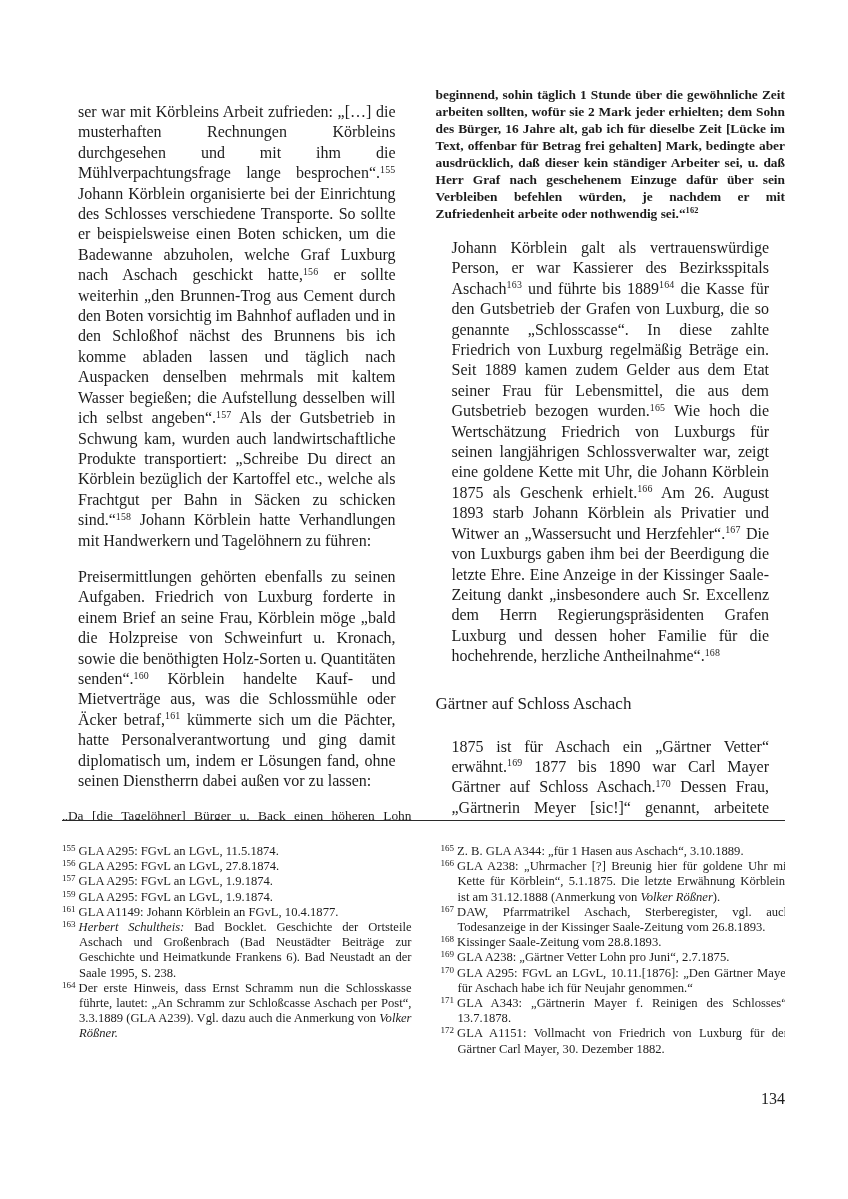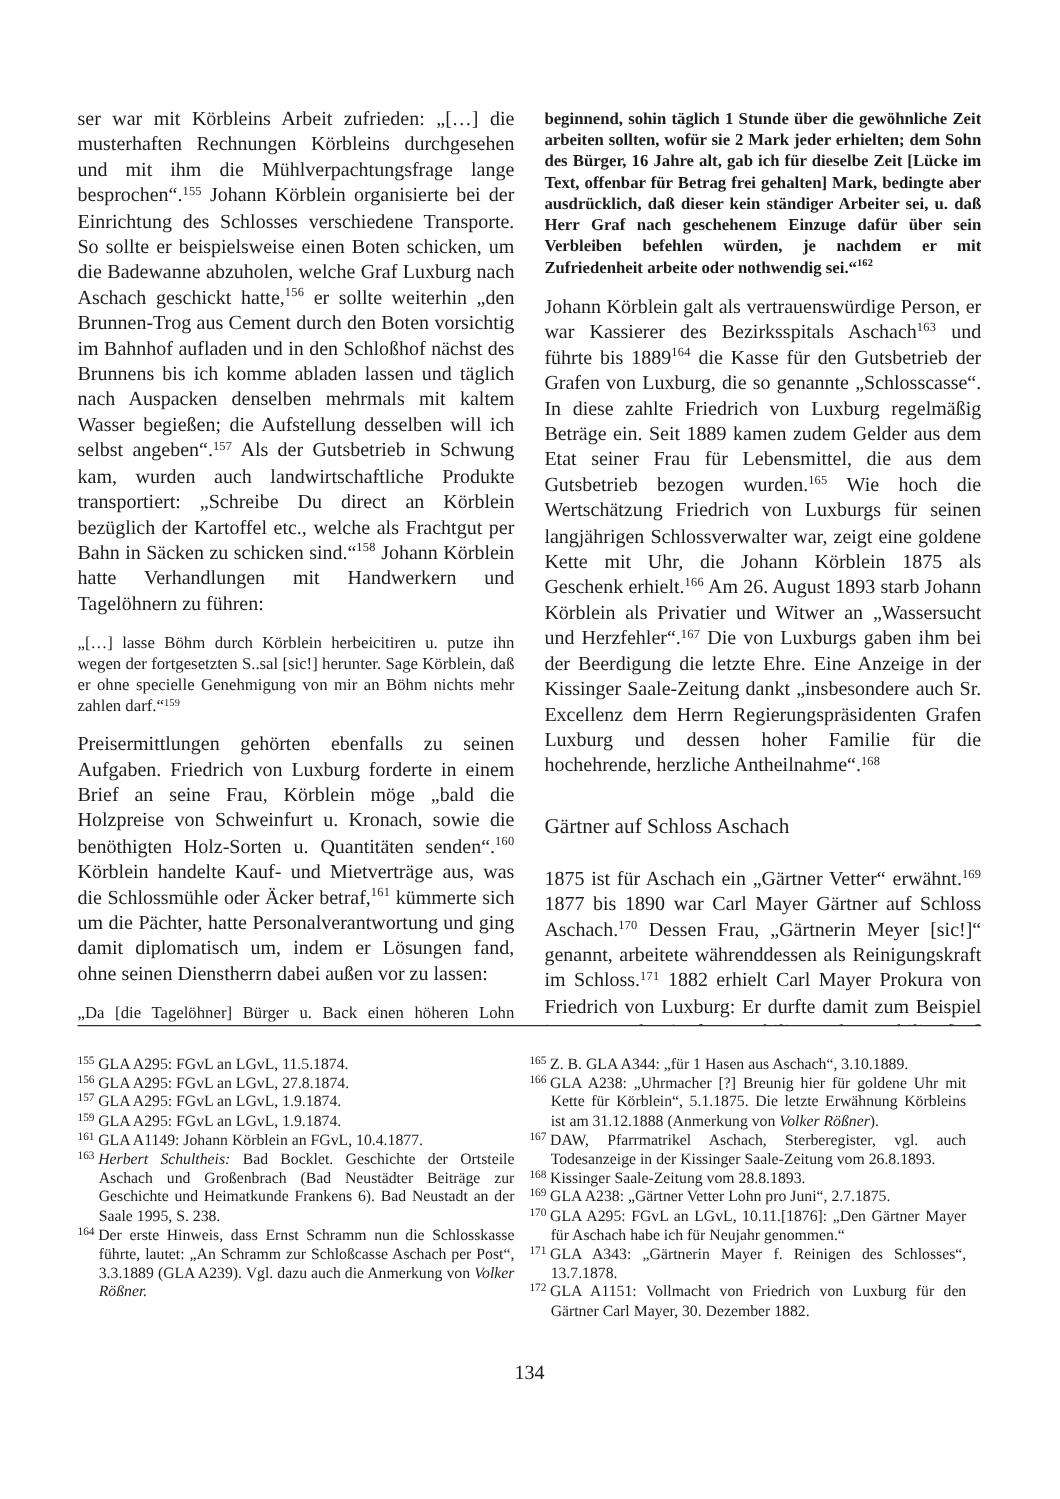--- a/index.html
+++ b/index.html
@@ -20,21 +20,21 @@
     display:flex;
     gap:24px;
     height:734px;
     overflow:hidden;
   }
   .col{
     flex:0 0 calc(50% - 12px);
     box-sizing:border-box;
   }
   p.body{
-    margin:0;
+    margin:16px;
     font-size:16px;
     line-height:20.4px;
     text-align:justify;
     hyphens:auto;
     -webkit-hyphens:auto;
   }
   .quote{
     margin:11px 0 13px 0;
     font-size:13.4px;
     line-height:17px;
@@ -58,21 +58,21 @@
     top:-0.55em;
     letter-spacing:0.02em;
   }
   .fnrule{
     border:0;
     border-top:1.5px solid #2a2a2a;
     margin:0 0 23px 0;
   }
   .footnotes{
     display:flex;
-    gap:12px;
+    gap:29px;
     height:252px;
     overflow:hidden;
   }
   .fncol{
     flex:0 0 calc(50% - 12px);
     box-sizing:border-box;
     font-size:12.6px;
     line-height:15.2px;
     text-align:justify;
     hyphens:auto;
@@ -89,33 +89,32 @@
     vertical-align:baseline;
     position:relative;
     top:-0.45em;
     padding-right:3px;
   }
   .pageno{
     position:absolute;
     left:62px;
     width:723px;
     top:1090px;
-    text-align:center;
+    text-align:right;
     font-size:16px;
   }
 </style>
 </head>
 <body>
 
 <div class="page">
 
   <div class="cols">
     <div class="col">
       <p class="body">ser war mit Körbleins Arbeit zufrieden: „[…] die musterhaften Rechnungen Körbleins durchgesehen und mit ihm die Mühlverpachtungsfrage lange besprochen“.<sup class="fnref">155</sup> Johann Körblein organisierte bei der Einrichtung des Schlosses verschiedene Transporte. So sollte er beispielsweise einen Boten schicken, um die Badewanne abzuholen, welche Graf Luxburg nach Aschach geschickt hatte,<sup class="fnref">156</sup> er sollte weiterhin „den Brunnen-Trog aus Cement durch den Boten vorsichtig im Bahnhof aufladen und in den Schloßhof nächst des Brunnens bis ich komme abladen lassen und täglich nach Auspacken denselben mehrmals mit kaltem Wasser begießen; die Aufstellung desselben will ich selbst angeben“.<sup class="fnref">157</sup> Als der Gutsbetrieb in Schwung kam, wurden auch landwirtschaftliche Produkte transportiert: „Schreibe Du direct an Körblein bezüglich der Kartoffel etc., welche als Frachtgut per Bahn in Säcken zu schicken sind.“<sup class="fnref">158</sup> Johann Körblein hatte Verhandlungen mit Handwerkern und Tagelöhnern zu führen:</p>
-      <p class="quote">„[…] lasse Böhm durch Körblein herbeicitiren u. putze ihn wegen der fortgesetzten S..sal [sic!] herunter. Sage Körblein, daß er ohne specielle Genehmigung von mir an Böhm nichts mehr zahlen darf.“<sup class="fnref">159</sup></p>
       <p class="body">Preisermittlungen gehörten ebenfalls zu seinen Aufgaben. Friedrich von Luxburg forderte in einem Brief an seine Frau, Körblein möge „bald die Holzpreise von Schweinfurt u. Kronach, sowie die benöthigten Holz-Sorten u. Quantitäten senden“.<sup class="fnref">160</sup> Körblein handelte Kauf- und Mietverträge aus, was die Schlossmühle oder Äcker betraf,<sup class="fnref">161</sup> kümmerte sich um die Pächter, hatte Personalverantwortung und ging damit diplomatisch um, indem er Lösungen fand, ohne seinen Dienstherrn dabei außen vor zu lassen:</p>
       <p class="quote tail">„Da [die Tagelöhner] Bürger u. Back einen höheren Lohn deshalb beanspruchten, weil sie viel fleißiger als die gewöhnlichen Taglöhner u. dabei kräftiger seien, akkordierte ich mit ihnen, daß sie statt um 6 schon um 5 Uhr morgens mit der Arbeit</p>
     </div>
     <div class="col">
       <p class="quote head">beginnend, sohin täglich 1 Stunde über die gewöhnliche Zeit arbeiten sollten, wofür sie 2 Mark jeder erhielten; dem Sohn des Bürger, 16 Jahre alt, gab ich für dieselbe Zeit [Lücke im Text, offenbar für Betrag frei gehalten] Mark, bedingte aber ausdrücklich, daß dieser kein ständiger Arbeiter sei, u. daß Herr Graf nach geschehenem Einzuge dafür über sein Verbleiben befehlen würden, je nachdem er mit Zufriedenheit arbeite oder nothwendig sei.“<sup class="fnref">162</sup></p>
       <p class="body">Johann Körblein galt als vertrauenswürdige Person, er war Kassierer des Bezirksspitals Aschach<sup class="fnref">163</sup> und führte bis 1889<sup class="fnref">164</sup> die Kasse für den Gutsbetrieb der Grafen von Luxburg, die so genannte „Schlosscasse“. In diese zahlte Friedrich von Luxburg regelmäßig Beträge ein. Seit 1889 kamen zudem Gelder aus dem Etat seiner Frau für Lebensmittel, die aus dem Gutsbetrieb bezogen wurden.<sup class="fnref">165</sup> Wie hoch die Wertschätzung Friedrich von Luxburgs für seinen langjährigen Schlossverwalter war, zeigt eine goldene Kette mit Uhr, die Johann Körblein 1875 als Geschenk erhielt.<sup class="fnref">166</sup> Am 26. August 1893 starb Johann Körblein als Privatier und Witwer an „Wassersucht und Herzfehler“.<sup class="fnref">167</sup> Die von Luxburgs gaben ihm bei der Beerdigung die letzte Ehre. Eine Anzeige in der Kissinger Saale-Zeitung dankt „insbesondere auch Sr. Excellenz dem Herrn Regierungspräsidenten Grafen Luxburg und dessen hoher Familie für die hochehrende, herzliche Antheilnahme“.<sup class="fnref">168</sup></p>
       <h2 class="section">Gärtner auf Schloss Aschach</h2>
       <p class="body">1875 ist für Aschach ein „Gärtner Vetter“ erwähnt.<sup class="fnref">169</sup> 1877 bis 1890 war Carl Mayer Gärtner auf Schloss Aschach.<sup class="fnref">170</sup> Dessen Frau, „Gärtnerin Meyer [sic!]“ genannt, arbeitete währenddessen als Reinigungskraft im Schloss.<sup class="fnref">171</sup> 1882 erhielt Carl Mayer Prokura von Friedrich von Luxburg: Er durfte damit zum Beispiel im Namen des Grafen „Mobilien und Immobilien […] erwerben“. Seine Aufgaben gingen also über diejenigen des Gärt-</p>
     </div>
   </div>

